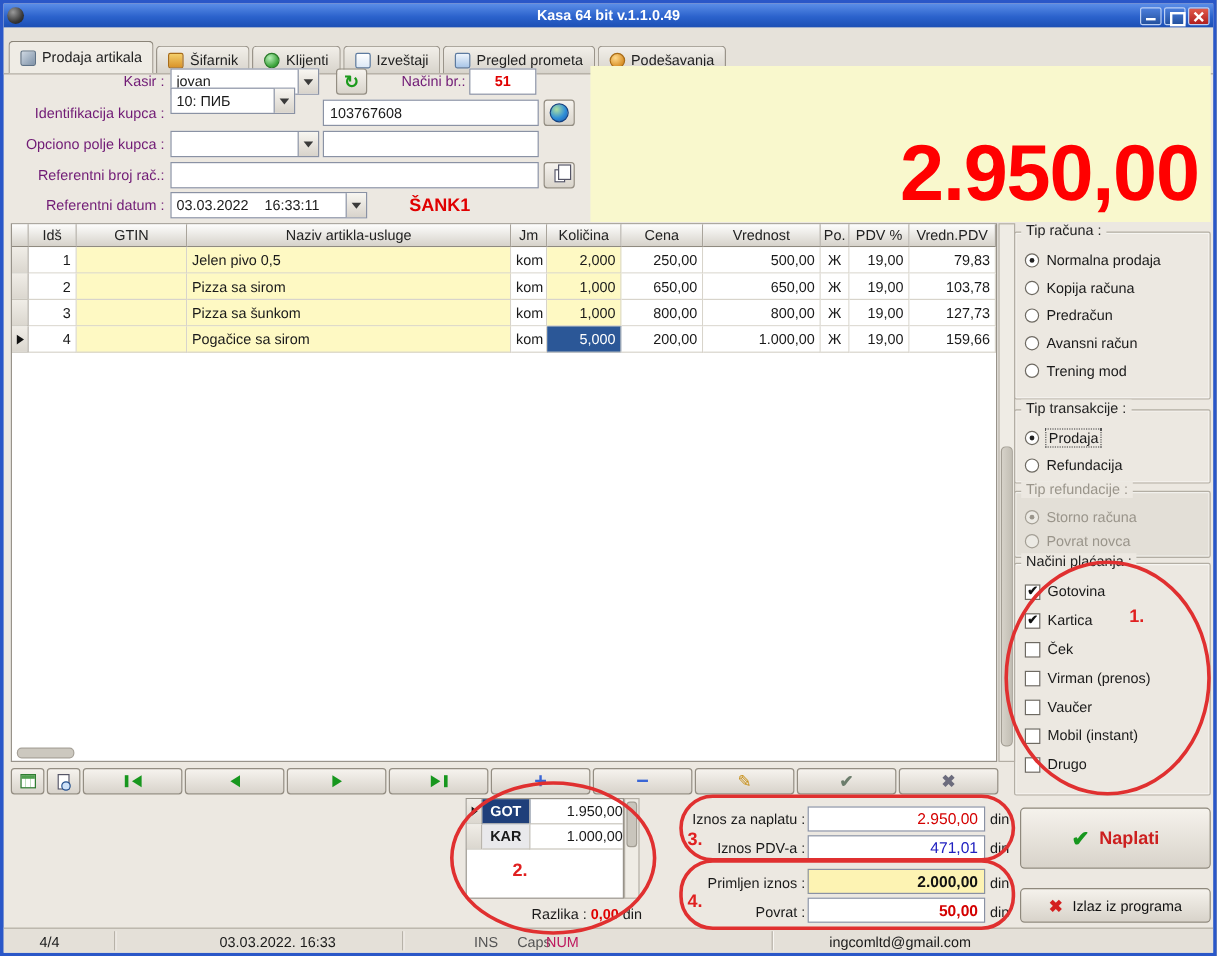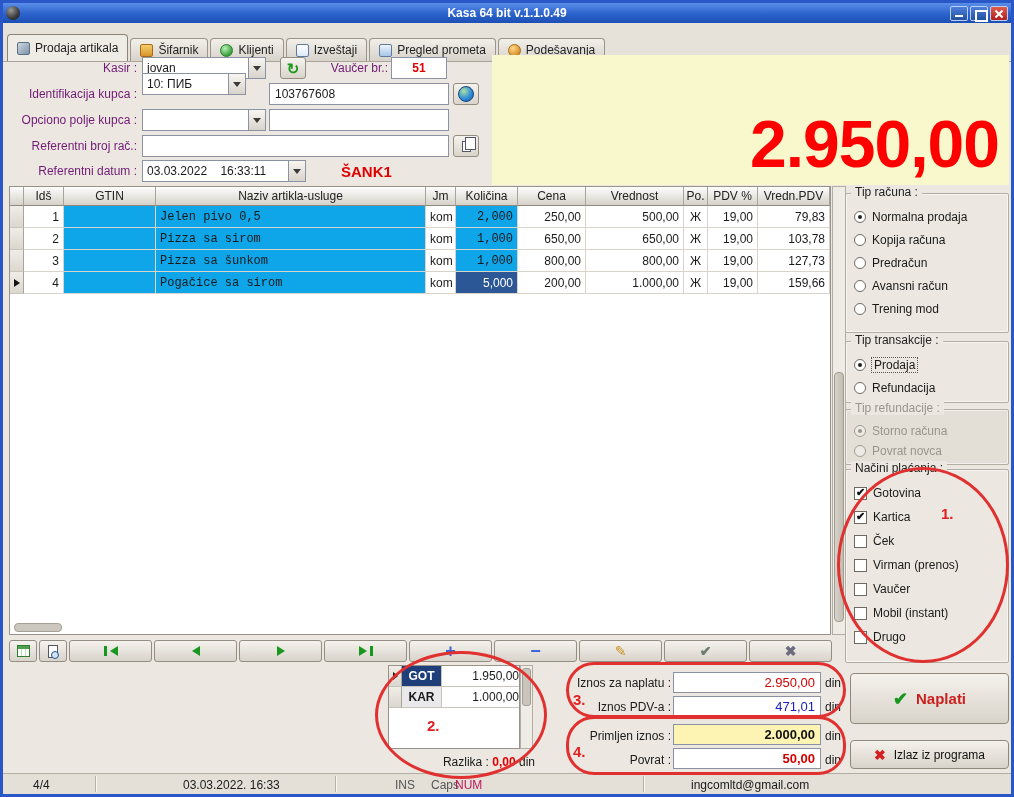--- a/index.html
+++ b/index.html
@@ -52,21 +52,21 @@
   .display{position:absolute;left:489px;top:52px;width:517px;height:130px;background:#f9f8cd;display:flex;align-items:flex-end;justify-content:flex-end;padding:0 10px 8px 0;}
   .display .big{color:#ff0000;font-weight:bold;font-size:66px;line-height:1;letter-spacing:-1px;}
 
   
   .grid{position:absolute;left:6px;top:183px;width:822px;height:449px;background:#fff;border:1px solid #98938a;}
   .ghead{display:flex;height:19px;}
   .gh{background:linear-gradient(#fdfdfc,#d6d2ca);border-right:1px solid #a9a49b;border-bottom:1px solid #8f8a80;font-size:12px;display:flex;align-items:center;justify-content:center;color:#222;overflow:hidden;}
   .grow{display:flex;height:22px;}
   .gc{border-right:1px solid #d8d4cb;border-bottom:1px solid #d8d4cb;font-size:12px;display:flex;align-items:center;padding:0 4px;background:#fff;overflow:hidden;}
   .gc.r{justify-content:flex-end;} .gc.c{justify-content:center;padding:0;}
-  .gc.green{background:#0ea5e9;font-family:Liberation Mono, monospace;}
+  .gc.green{background:#fef9c3;}
   .gc.selcell{background:#2b5797;color:#fff;}
   .w-sel{width:14px;flex:none;} .w-ids{width:40px;flex:none;} .w-gtin{width:92px;flex:none;}
   .w-naziv{width:270px;flex:none;} .w-jm{width:30px;flex:none;} .w-kol{width:62px;flex:none;}
   .w-cena{width:68px;flex:none;} .w-vred{width:98px;flex:none;} .w-po{width:24px;flex:none;}
   .w-pdv{width:50px;flex:none;} .w-vpdv{flex:1;}
   .selc{background:linear-gradient(#f0ede7,#dbd7cf);border-right:1px solid #a9a49b;border-bottom:1px solid #c9c5bc;display:flex;align-items:center;justify-content:center;}
   .rowptr{width:0;height:0;border-top:4px solid transparent;border-bottom:4px solid transparent;border-left:6px solid #111;}
   .hstub{position:absolute;left:4px;bottom:2px;width:48px;height:9px;background:#ccc8bf;border:1px solid #a6a198;border-radius:4px;}
   .vscroll{position:absolute;left:829px;top:183px;width:14px;height:449px;background:#efece5;border:1px solid #b3aea4;}
   .vthumb{position:absolute;left:1px;top:185px;width:10px;height:250px;background:linear-gradient(90deg,#d6d2c9,#c2beb4);border:1px solid #a29d93;border-radius:4px;}
@@ -184,21 +184,21 @@
   <div class="lbl" style="left:0;top:58px;width:134px;">Kasir :</div>
   <div class="combo" style="left:139px;top:54px;width:124px;">
     <span class="ctext">jovan</span>
     <span class="cbtn">
         <i class="tri-down"></i>
       </span>
   </div>
   <div class="btn-sm" style="left:277px;top:54px;">
     <span class="ic-refresh">↻</span>
   </div>
-  <div class="lbl" style="left:300px;top:58px;width:85px;">Vaučer br.:</div>
+  <div class="lbl" style="left:300px;top:58px;width:85px;">Načini br.:</div>
   <div class="field" style="left:388px;top:54px;width:56px;justify-content:center;">
     <span class="red">51</span>
   </div>
 
   <div class="lbl" style="left:0;top:84px;width:134px;">Identifikacija kupca :</div>
   <div class="combo" style="left:139px;top:70px;width:104px;">
     <span class="ctext">10: ПИБ</span>
     <span class="cbtn">
         <i class="tri-down"></i>
       </span>

